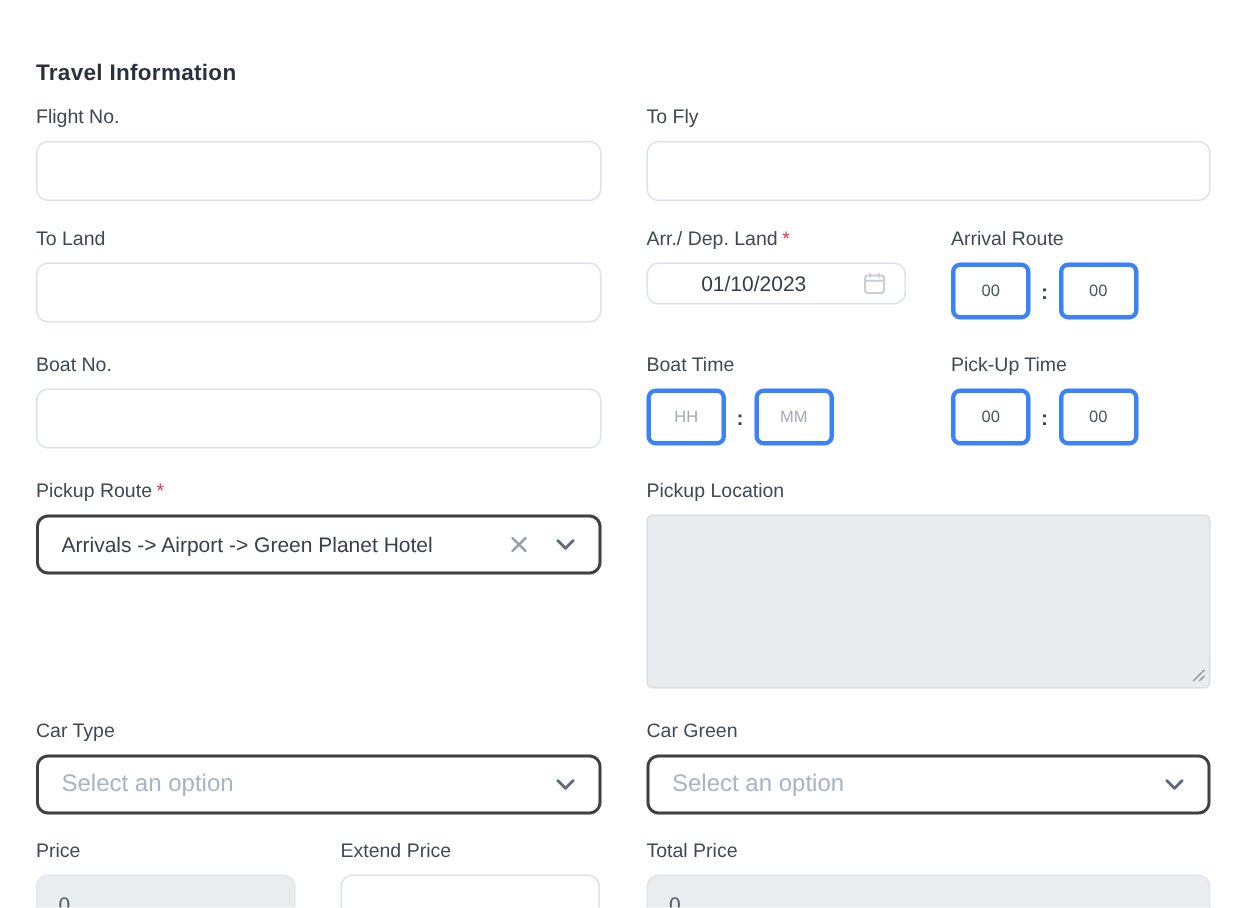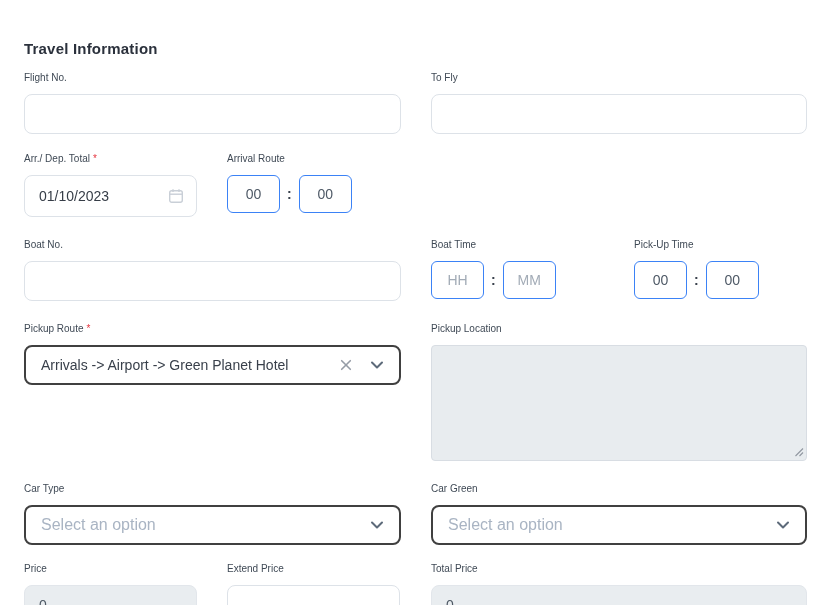--- a/index.html
+++ b/index.html
@@ -16,41 +16,41 @@
   }
   .row{display:flex;gap:30px;}
   .mb1{margin-bottom:18px;}
   .mb2{margin-bottom:21px;}
   .mb3{margin-bottom:17px;}
   .col{width:377px;flex:none;}
   .col2{width:376px;flex:none;}
   .sub{display:flex;gap:30px;}
   .subcol{width:173px;flex:none;}
   .lbl{
-    display:block;font-size:10px;line-height:14px;color:#3f4955;
+    display:block;font-size:13px;line-height:14px;color:#3f4955;
     margin:0 0 9px 0;
   }
   .star{color:#e5353f;margin-left:3px;}
   .inp{
     display:block;width:100%;height:40px;box-sizing:border-box;
     border:1px solid #dde2e8;border-radius:8px;background:#fff;
     padding:0 14px;font-size:14px;color:#363d47;outline:none;
     font-family:"Liberation Sans",sans-serif;
   }
   .inp:disabled,.inp.disabled{
     background:#e9edf0;border-color:#e2e6eb;color:#4e5965;
   }
   .datewrap{position:relative;width:173px;}
-  .datewrap .inp{height:42px;padding-right:44px;}
+  .datewrap .inp{height:28px;padding-right:44px;text-align:center;}
   .cal-ic{position:absolute;right:13px;top:50%;transform:translateY(-50%);display:flex;}
   .time-group{display:flex;align-items:center;gap:7px;height:38px;}
   .time-inp{
     width:53px;height:38px;box-sizing:border-box;text-align:center;
-    border:1px solid #3b82f6;border-radius:6px;background:#fff;
-    font-size:14px;color:#4e5966;outline:none;padding:4px;
+    border:3px solid #3b82f6;border-radius:6px;background:#fff;
+    font-size:11px;color:#4e5966;outline:none;padding:4px;
     font-family:"Liberation Sans",sans-serif;
   }
   .time-inp::placeholder{color:#a2abb6;opacity:1;}
   .colon{color:#3a424d;font-size:14px;font-weight:700;}
   .select{
     height:40px;box-sizing:border-box;border:2px solid #404040;border-radius:8px;
     background:#fff;display:flex;align-items:center;justify-content:space-between;
     padding:0 14px 0 15px;cursor:pointer;
   }
   .sel-value{font-size:14px;color:#39404b;white-space:nowrap;overflow:hidden;}
@@ -78,24 +78,28 @@
       <label class="lbl">Flight No.</label>
       <input class="inp" type="text" value="" style="">
     </div>
     <div class="col2">
       <label class="lbl">To Fly</label>
       <input class="inp" type="text" value="" style="">
     </div>
   </div>
 
   <div class="row mb2">
+    <div class="col">
+      <label class="lbl">To Land</label>
+      <input class="inp" type="text" value="" style="">
+    </div>
     <div class="col2">
       <div class="sub">
         <div class="subcol">
-          <label class="lbl"><span>Arr./ Dep. Total</span><span class="star">*</span></label>
+          <label class="lbl"><span>Arr./ Dep. Land</span><span class="star">*</span></label>
           <div class="datewrap">
             <input class="inp" type="text" value="01/10/2023" style="">
             <span class="cal-ic">
               <svg width="16" height="16" viewBox="0 0 16 16" fill="none" stroke="#c9cfd7" stroke-width="1.4">
                 <rect x="1.7" y="2.7" width="12.6" height="11.6" rx="2"></rect>
                 <line x1="1.7" y1="6.2" x2="14.3" y2="6.2"></line>
                 <line x1="5" y1="1.2" x2="5" y2="4"></line>
                 <line x1="11" y1="1.2" x2="11" y2="4"></line>
               </svg>
             </span>

